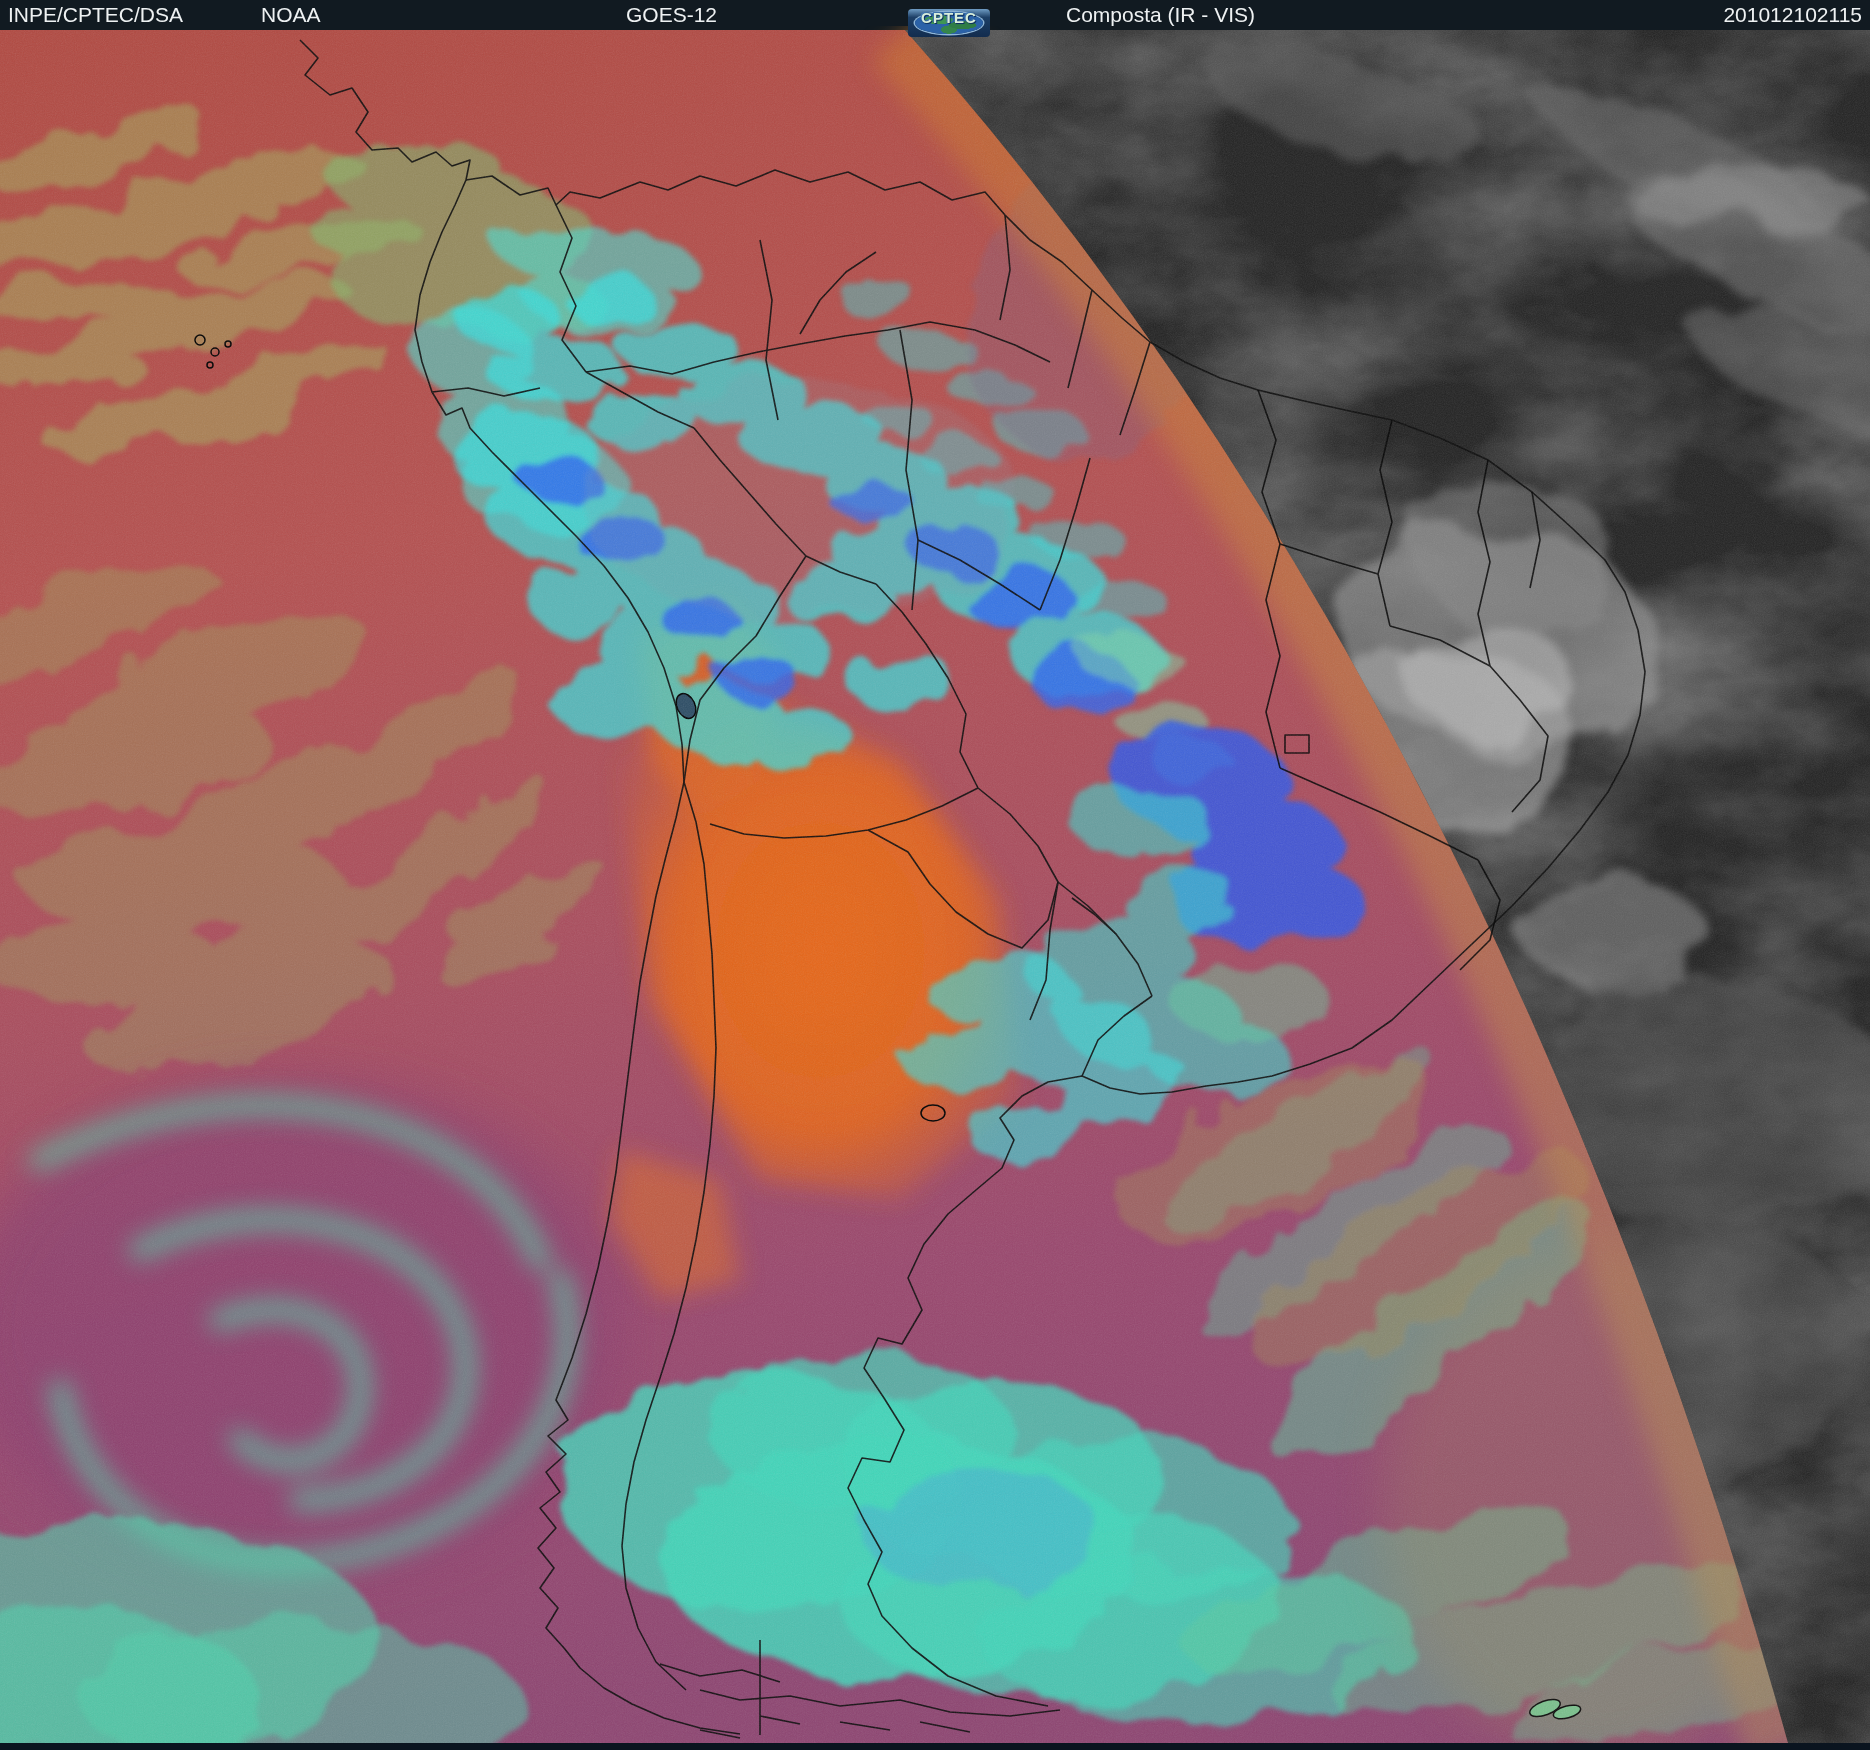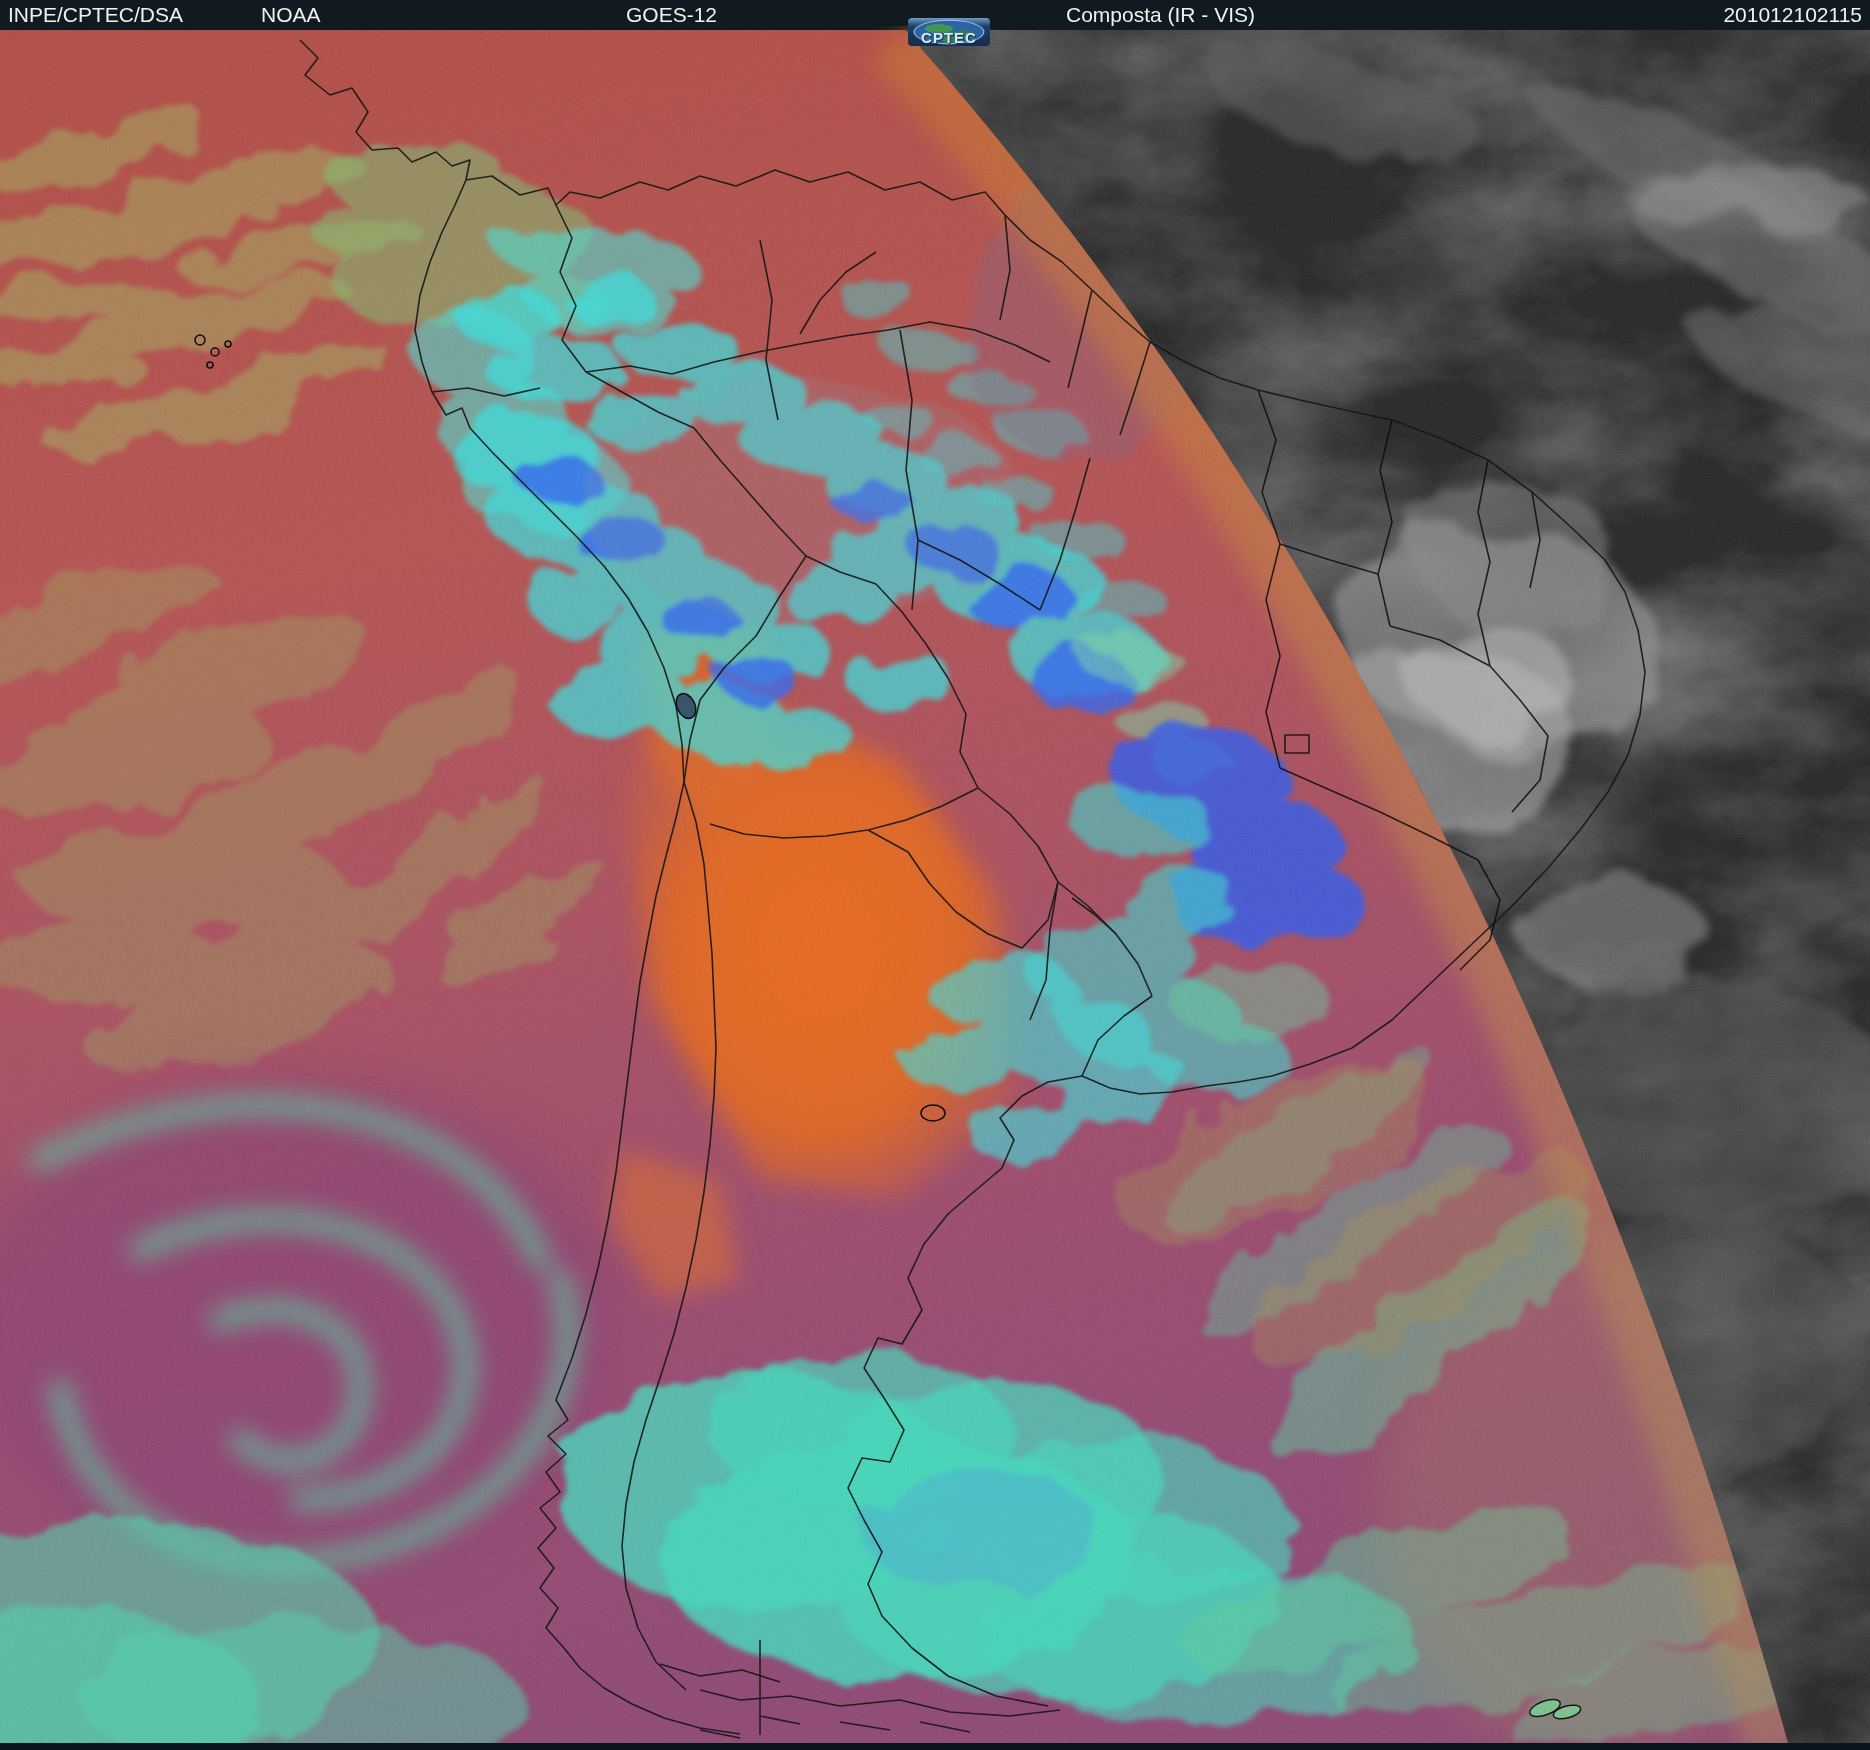--- a/index.html
+++ b/index.html
@@ -9,23 +9,23 @@
   #screen{position:relative;width:1870px;height:1750px;overflow:hidden;
           font-family:"Liberation Sans", sans-serif;background:#111a21;}
   .topbar{position:absolute;left:0;top:0;width:1870px;height:26px;
           background:var(--header-bg);color:var(--header-text);z-index:5;}
   .topbar .h{position:absolute;top:2px;font-size:21px;line-height:26px;color:var(--header-text);white-space:nowrap;}
   .agency{left:8px;}
   .noaa{left:243px;margin-left:18px;}
   .sat{left:598px;margin-left:28px;}
   .prod{left:1066px;}
   .time{right:8px;}
-  .logo{position:absolute;left:908px;top:18px;width:82px;height:28px;border-radius:4px;
+  .logo{position:absolute;left:908px;top:9px;width:82px;height:28px;border-radius:4px;
         background:linear-gradient(180deg,#6f9cc4 0%,#1d3f66 30%,#122c4e 100%);
-        display:flex;align-items:flex-end;justify-content:center;overflow:hidden;}
+        display:flex;align-items:flex-start;justify-content:center;overflow:hidden;}
   .logo-globe{position:absolute;left:7px;top:3px;width:68px;height:22px;border-radius:50%;
         background:radial-gradient(ellipse at 35% 35%, #3f9655 0 22%, transparent 23%),
                    radial-gradient(ellipse at 70% 60%, #2f7d46 0 20%, transparent 21%),
                    radial-gradient(ellipse at 50% 80%, #35854c 0 16%, transparent 17%),
                    radial-gradient(ellipse at 50% 50%, #2b62a8 0 70%, #17365e 100%);
         box-shadow:0 0 0 1.5px #8fb6d8;}
   .logo-text{position:relative;z-index:2;font-size:15px;font-weight:bold;letter-spacing:1px;
         color:#d9efdc;text-shadow:0 0 2px #10335f,1px 1px 0 #10335f,-1px -1px 0 #4d86c0;}
   .stage{position:absolute;left:0;top:0;width:1870px;height:1750px;z-index:1;}
   svg{display:block;}

